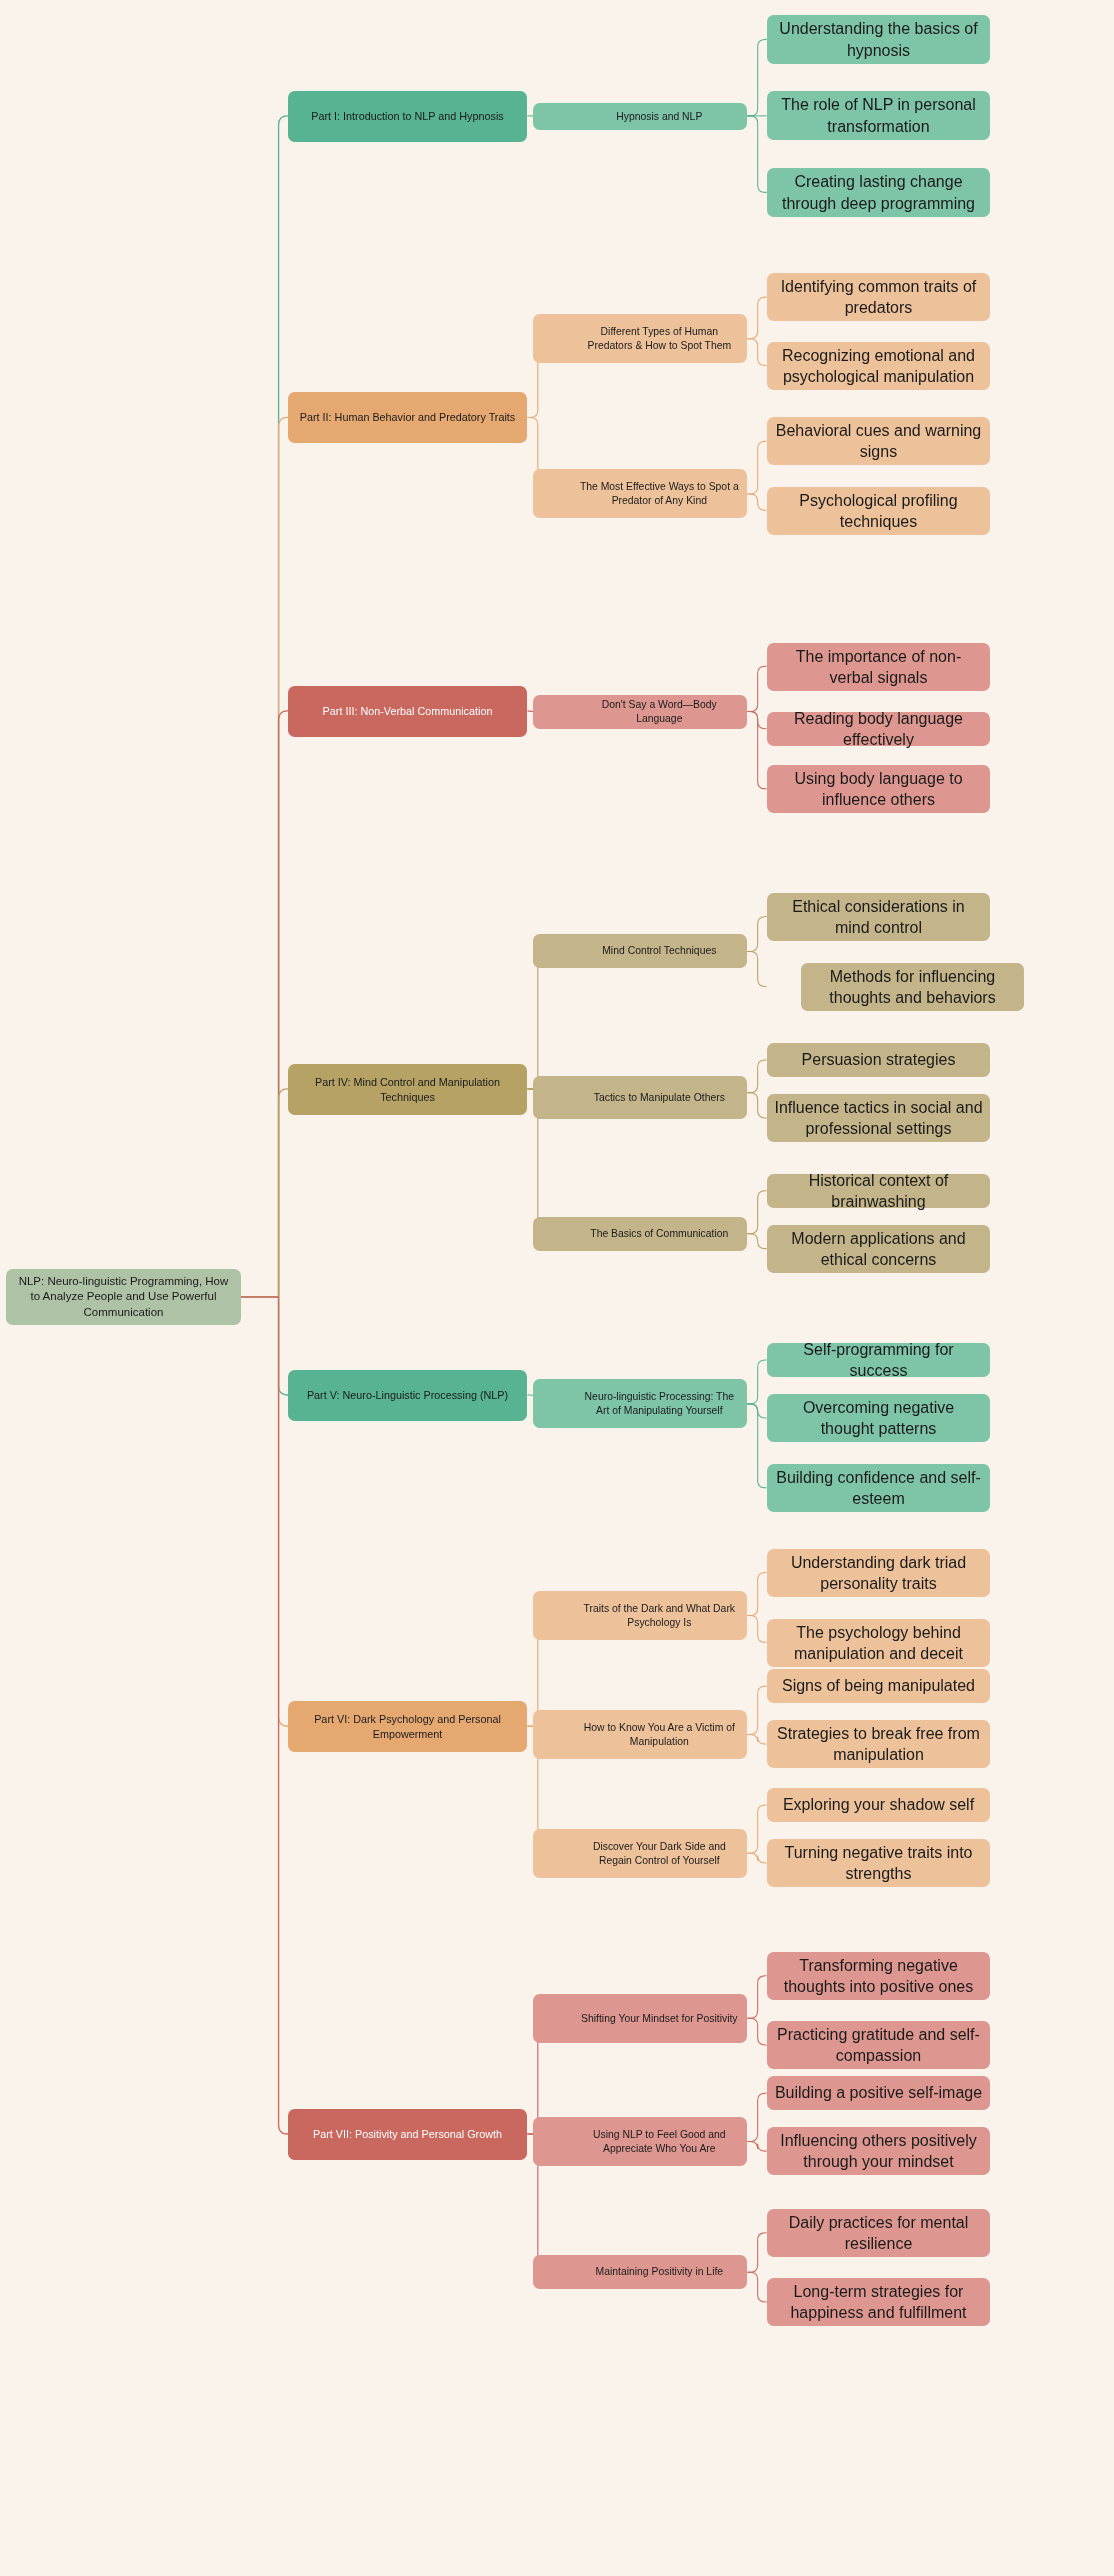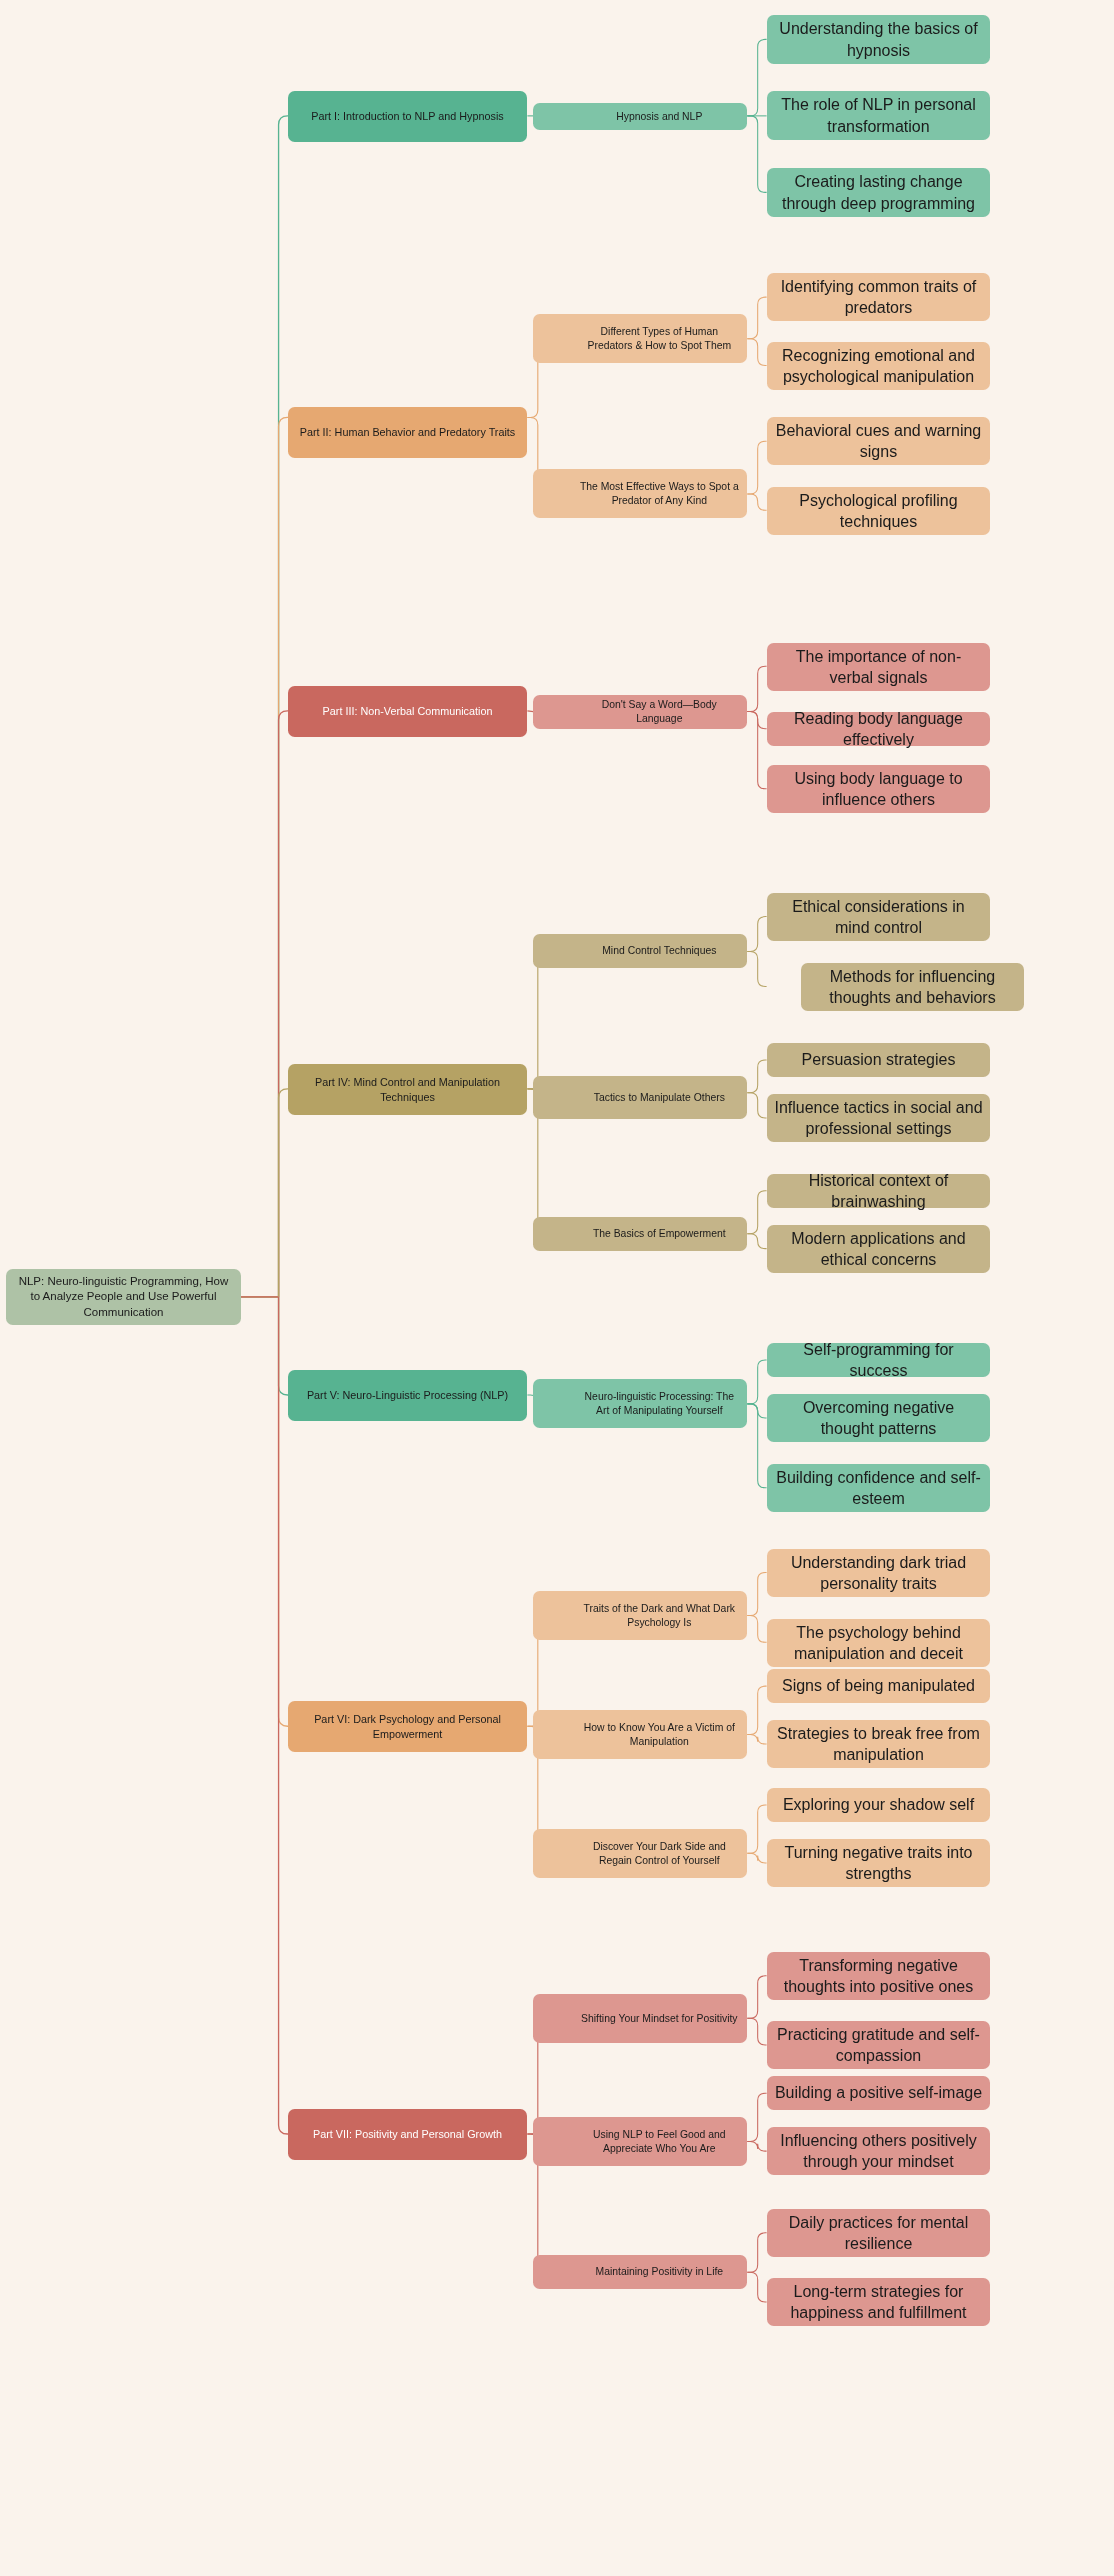--- a/index.html
+++ b/index.html
@@ -93,40 +93,40 @@
       <path d="M1006,3059 L1010,3059 Q1020,3059 1020,3049 L1020,3016 Q1020,3006 1030,3006 L1032,3006" fill="none" stroke="#c9685f" stroke-width="1.4"></path>
       <path d="M1006,3059 L1010,3059 Q1020,3059 1020,3069 L1020,3089 Q1020,3099 1030,3099 L1032,3099" fill="none" stroke="#c9685f" stroke-width="1.4"></path>
     </svg>
   <div id="nodes">
       <div class="node root" style="left: 6px; top: 1269px; width: 235px; height: 56px; background: rgb(174, 194, 166);">NLP: Neuro-linguistic Programming, How to Analyze People and Use Powerful Communication</div>
       <div class="node l1" style="left: 288px; top: 91px; width: 239px; height: 51px; background: rgb(87, 179, 145);">Part I: Introduction to NLP and Hypnosis</div>
       <div class="node l2" style="left: 533px; top: 103px; width: 214px; height: 27px; background: rgb(126, 196, 167);">Hypnosis and NLP</div>
       <div class="node l3" style="left: 767px; top: 15px; width: 223px; height: 49px; background: rgb(126, 196, 167);">Understanding the basics of hypnosis</div>
       <div class="node l3" style="left: 767px; top: 91px; width: 223px; height: 49px; background: rgb(126, 196, 167);">The role of NLP in personal transformation</div>
       <div class="node l3" style="left: 767px; top: 168px; width: 223px; height: 49px; background: rgb(126, 196, 167);">Creating lasting change through deep programming</div>
-      <div class="node l1" style="left: 288px; top: 392px; width: 239px; height: 51px; background: rgb(230, 168, 113); margin-top: 15px;">Part II: Human Behavior and Predatory Traits</div>
+      <div class="node l1" style="left: 288px; top: 392px; width: 239px; height: 51px; background: rgb(230, 168, 113);">Part II: Human Behavior and Predatory Traits</div>
       <div class="node l2" style="left: 533px; top: 314px; width: 214px; height: 49px; background: rgb(237, 194, 155);">Different Types of Human Predators &amp; How to Spot Them</div>
       <div class="node l3" style="left: 767px; top: 273px; width: 223px; height: 48px; background: rgb(237, 194, 155);">Identifying common traits of predators</div>
       <div class="node l3" style="left: 767px; top: 342px; width: 223px; height: 48px; background: rgb(237, 194, 155);">Recognizing emotional and psychological manipulation</div>
       <div class="node l2" style="left: 533px; top: 469px; width: 214px; height: 49px; background: rgb(237, 194, 155);">The Most Effective Ways to Spot a Predator of Any Kind</div>
       <div class="node l3" style="left: 767px; top: 417px; width: 223px; height: 48px; background: rgb(237, 194, 155);">Behavioral cues and warning signs</div>
       <div class="node l3" style="left: 767px; top: 487px; width: 223px; height: 48px; background: rgb(237, 194, 155);">Psychological profiling techniques</div>
       <div class="node l1 white-text" style="left: 288px; top: 686px; width: 239px; height: 51px; background: rgb(201, 104, 95);">Part III: Non-Verbal Communication</div>
       <div class="node l2" style="left: 533px; top: 695px; width: 214px; height: 34px; background: rgb(221, 151, 144);">Don't Say a Word—Body Language</div>
       <div class="node l3" style="left: 767px; top: 643px; width: 223px; height: 48px; background: rgb(221, 151, 144);">The importance of non-verbal signals</div>
       <div class="node l3" style="left: 767px; top: 712px; width: 223px; height: 34px; background: rgb(221, 151, 144);">Reading body language effectively</div>
       <div class="node l3" style="left: 767px; top: 765px; width: 223px; height: 48px; background: rgb(221, 151, 144);">Using body language to influence others</div>
       <div class="node l1" style="left: 288px; top: 1064px; width: 239px; height: 51px; background: rgb(181, 162, 100);">Part IV: Mind Control and Manipulation Techniques</div>
       <div class="node l2" style="left: 533px; top: 934px; width: 214px; height: 34px; background: rgb(196, 180, 137);">Mind Control Techniques</div>
       <div class="node l3" style="left: 767px; top: 893px; width: 223px; height: 48px; background: rgb(196, 180, 137);">Ethical considerations in mind control</div>
       <div class="node l3" style="left: 767px; top: 963px; width: 223px; height: 48px; background: rgb(196, 180, 137); margin-left: 34px;">Methods for influencing thoughts and behaviors</div>
       <div class="node l2" style="left: 533px; top: 1076px; width: 214px; height: 43px; background: rgb(196, 180, 137);">Tactics to Manipulate Others</div>
       <div class="node l3" style="left: 767px; top: 1043px; width: 223px; height: 34px; background: rgb(196, 180, 137);">Persuasion strategies</div>
       <div class="node l3" style="left: 767px; top: 1094px; width: 223px; height: 48px; background: rgb(196, 180, 137);">Influence tactics in social and professional settings</div>
-      <div class="node l2" style="left: 533px; top: 1217px; width: 214px; height: 34px; background: rgb(196, 180, 137);">The Basics of Empowerment</div>
+      <div class="node l2" style="left: 533px; top: 1217px; width: 214px; height: 34px; background: rgb(196, 180, 137);">The Basics of Communication</div>
       <div class="node l3" style="left: 767px; top: 1174px; width: 223px; height: 34px; background: rgb(196, 180, 137);">Historical context of brainwashing</div>
       <div class="node l3" style="left: 767px; top: 1225px; width: 223px; height: 48px; background: rgb(196, 180, 137);">Modern applications and ethical concerns</div>
       <div class="node l1" style="left: 288px; top: 1370px; width: 239px; height: 51px; background: rgb(87, 179, 145);">Part V: Neuro-Linguistic Processing (NLP)</div>
       <div class="node l2" style="left: 533px; top: 1379px; width: 214px; height: 49px; background: rgb(126, 196, 167);">Neuro-linguistic Processing: The Art of Manipulating Yourself</div>
       <div class="node l3" style="left: 767px; top: 1343px; width: 223px; height: 34px; background: rgb(126, 196, 167);">Self-programming for success</div>
       <div class="node l3" style="left: 767px; top: 1394px; width: 223px; height: 48px; background: rgb(126, 196, 167);">Overcoming negative thought patterns</div>
       <div class="node l3" style="left: 767px; top: 1464px; width: 223px; height: 48px; background: rgb(126, 196, 167);">Building confidence and self-esteem</div>
       <div class="node l1" style="left: 288px; top: 1701px; width: 239px; height: 51px; background: rgb(230, 168, 113);">Part VI: Dark Psychology and Personal Empowerment</div>
       <div class="node l2" style="left: 533px; top: 1591px; width: 214px; height: 49px; background: rgb(237, 194, 155);">Traits of the Dark and What Dark Psychology Is</div>
       <div class="node l3" style="left: 767px; top: 1549px; width: 223px; height: 48px; background: rgb(237, 194, 155);">Understanding dark triad personality traits</div>

